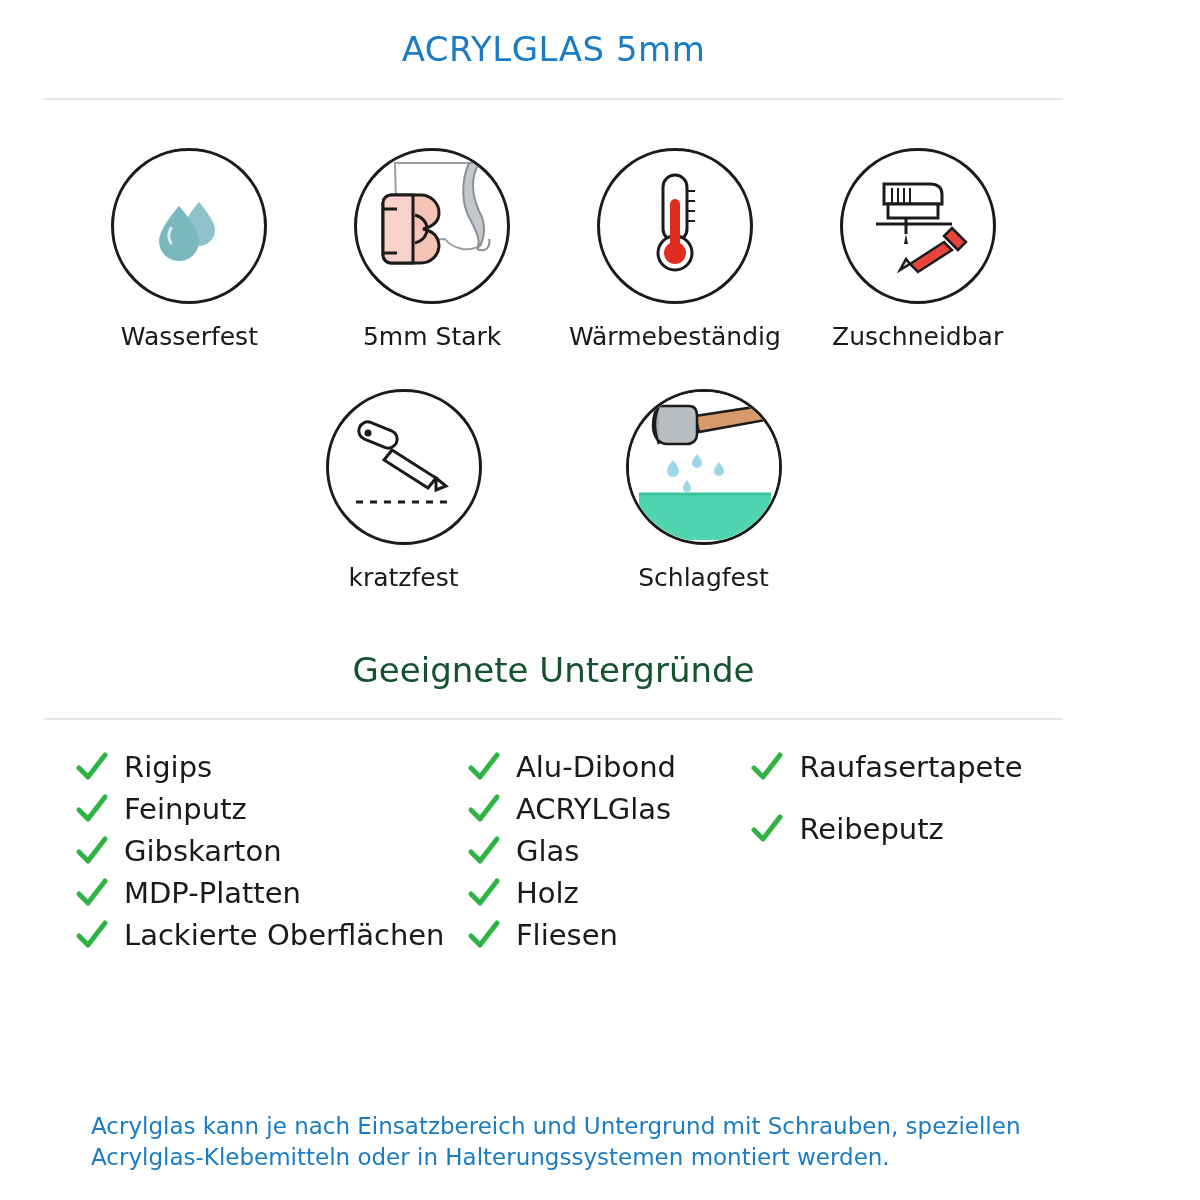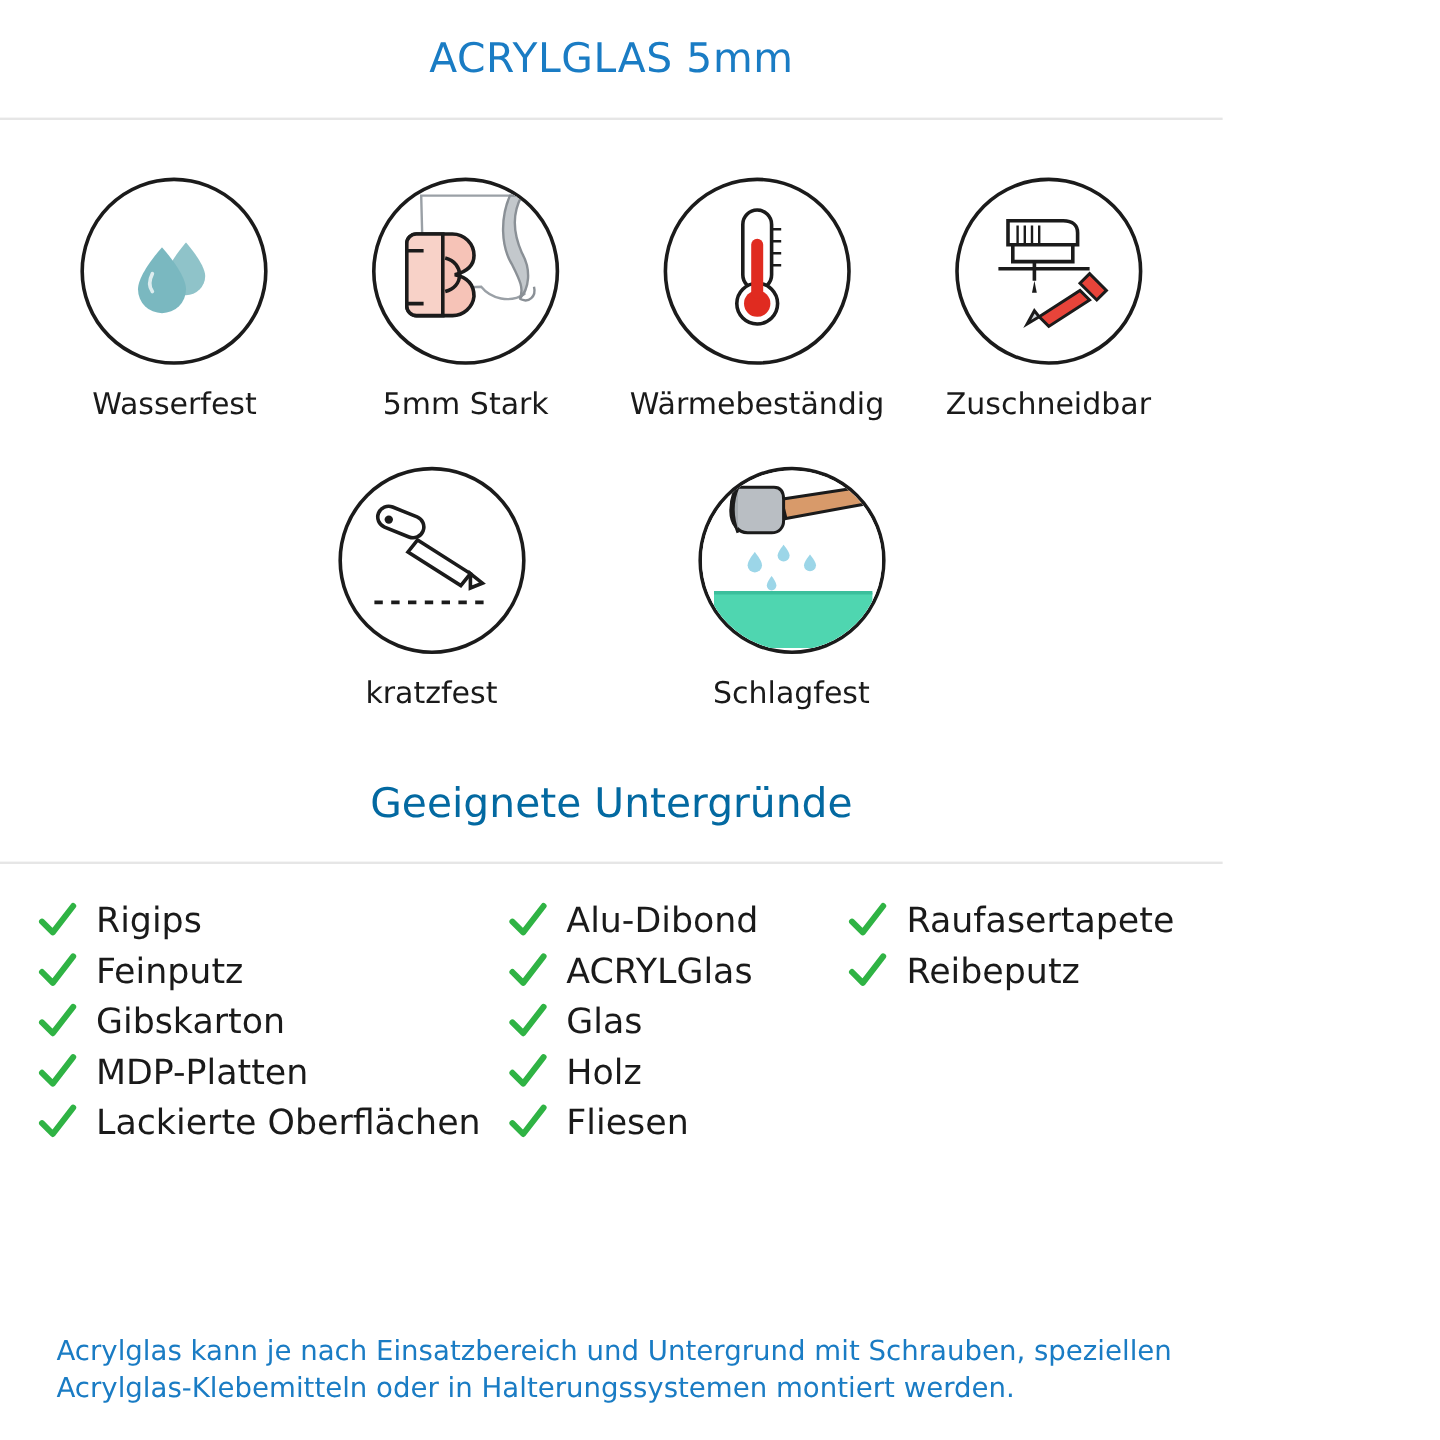--- a/index.html
+++ b/index.html
@@ -3,21 +3,21 @@
 <meta charset="utf-8">
 <style>
   * { box-sizing: border-box; }
   html, body {
     margin: 0; padding: 0;
     width: 1200px; height: 1200px;
     background: #ffffff;
     font-family: "DejaVu Sans", sans-serif;
     color: #1a1a1a;
   }
-  .page { position: relative; width: 1019px; height: 1200px; overflow: hidden; }
+  .page { position: relative; width: 1019px; height: 1200px; overflow: hidden; margin-left: 44px; }
 
   
   .header {
     height: 100px;
     display: flex; align-items: center; justify-content: center;
     border-bottom: 2px solid #e6e6e6;
   }
   .header-title {
     font-size: 34px;
     color: #1a7cc4;
@@ -57,34 +57,34 @@
     text-align: center;
     white-space: nowrap;
   }
   .feature-row.row2 { margin-top: 38px; }
 
   
   .section-heading {
     margin-top: 58px;
     text-align: center;
     font-size: 34px;
-    color: #0369a1;
+    color: #14532d;
     padding-bottom: 28px;
     border-bottom: 2px solid #e6e6e6;
   }
 
   
   .substrates {
     display: flex;
     padding: 26px 30px 0 30px;
   }
   .sub-col { display: flex; flex-direction: column; }
   .sub-col.c1 { width: 470px; }
   .sub-col.c2 { width: 340px; text-align: right; }
-  .sub-col.c3 { width: 340px; }
+  .sub-col.c3 { width: 340px; gap: 20px; }
   .sub-item {
     display: flex;
     align-items: center;
     height: 42px;
     font-size: 29px;
     color: #1a1a1a;
   }
   .check {
     flex: 0 0 auto;
     width: 36px; height: 36px;

